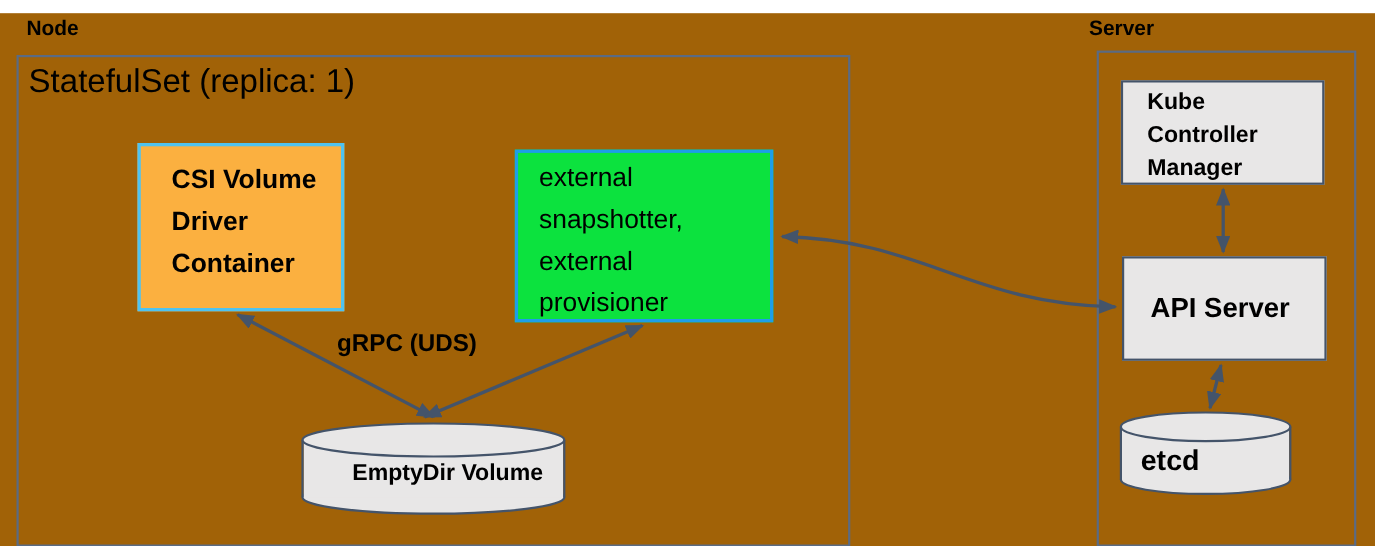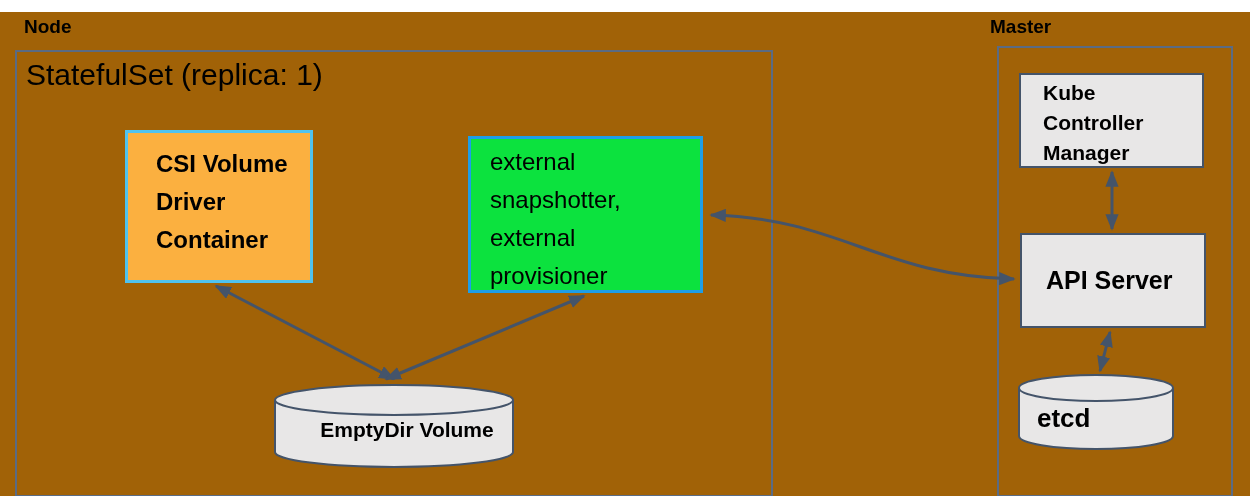--- a/index.html
+++ b/index.html
@@ -44,21 +44,21 @@
   .cyl{fill:var(--gray-fill);stroke:var(--arrow);stroke-width:2;}
   .cylbody{fill:var(--gray-fill);stroke:none;}
   .cylside{stroke:var(--arrow);stroke-width:2;}
 </style>
 </head>
 <body>
 
 <div class="canvas">
 
   <div class="abs region-label" style="left:24px;top:5px;">Node</div>
-  <div class="abs region-label" style="left:990px;top:5px;">Master</div>
+  <div class="abs region-label" style="left:990px;top:5px;">Server</div>
 
   <div class="abs region-box" style="left:15px;top:38px;width:758px;height:447px;"></div>
   <div class="abs region-box" style="left:997px;top:34px;width:236px;height:451px;"></div>
 
   <div class="abs title" style="left:26px;top:46px;">StatefulSet (replica: 1)</div>
 
   <svg class="layer" width="1250" height="496" viewBox="0 0 1250 496">
     <defs>
       <marker id="ah" viewBox="0 0 10 8" refX="9" refY="4" markerWidth="5.5" markerHeight="4.4" orient="auto-start-reverse">
         <path class="arrowhead" d="M0,0 L10,4 L0,8 Z"></path>
@@ -90,20 +90,21 @@
 
   <div class="abs csi-box pre" style="left:125px;top:118px;width:188px;height:153px;">CSI Volume
 Driver
 Container</div>
 
   <div class="abs ext-box pre" style="left:468px;top:124px;width:235px;height:157px;">external
 snapshotter,
 external
 provisioner</div>
 
+  <div class="abs grpc-label" style="left:280px;top:287px;width:180px;">gRPC (UDS)</div>
 
   <div class="abs cyl-label" style="left:275px;top:406px;width:238px;padding-left:26px;">EmptyDir Volume</div>
 
   <div class="abs inner-box api-box" style="left:1020px;top:221px;width:186px;height:95px;">API Server</div>
 
   <div class="abs inner-box kcm-box pre" style="left:1019px;top:61px;width:185px;height:95px;">Kube
 Controller
 Manager</div>
 
   <div class="abs etcd-label" style="left:1037px;top:391px;">etcd</div>

